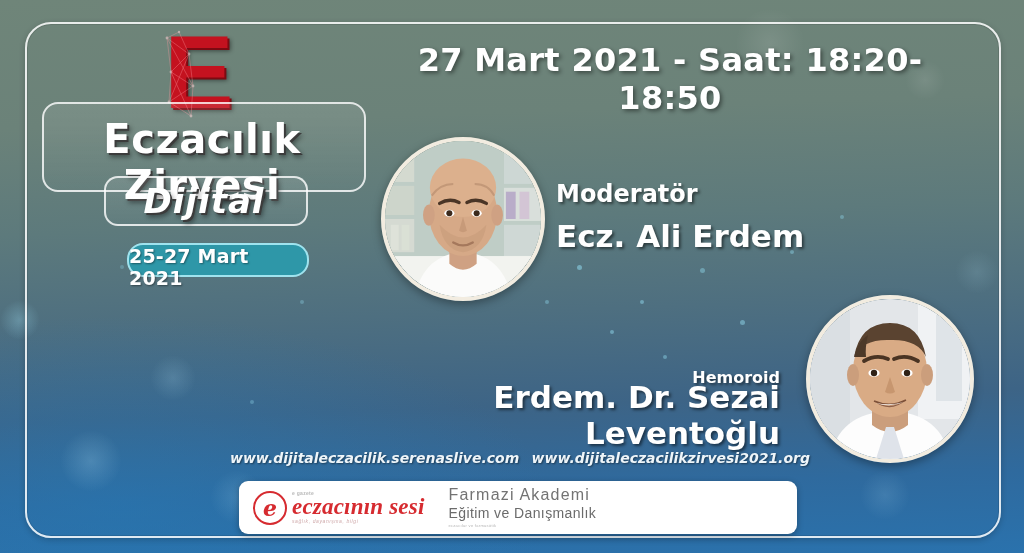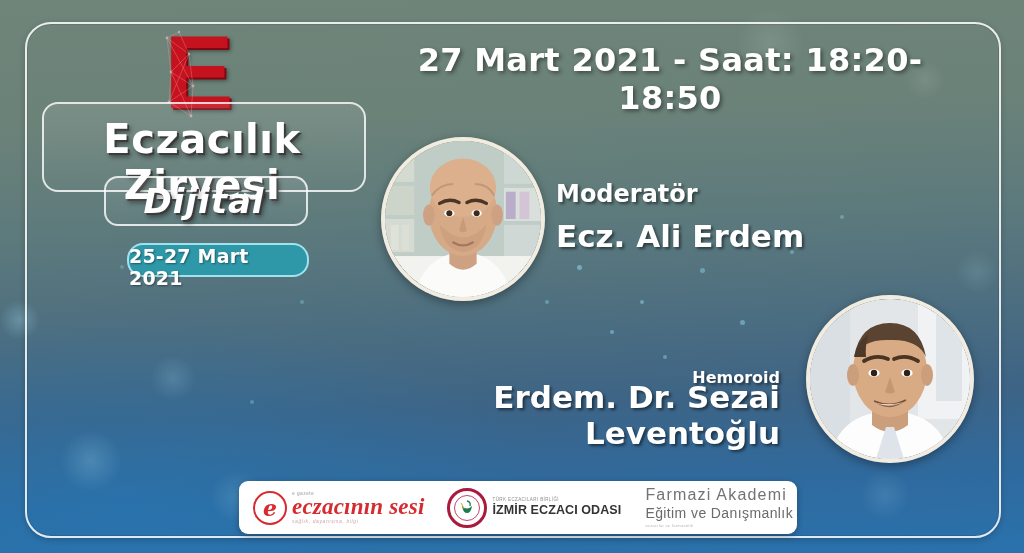--- a/index.html
+++ b/index.html
@@ -281,47 +281,36 @@
         <circle cx="97" cy="74" r="3.2" fill="#2f2116"></circle>
         <path d="M80 78 l-5 15 q5 3 10 0 z" fill="#c7966f"></path>
         <path d="M64 102 q16 10 32 -1 q-16 14 -32 1z" fill="#8d5f48"></path>
         <path d="M64 102 q16 7 32 -1" stroke="#7d5139" stroke-width="1.6" fill="none"></path>
         <path d="M66 104 q14 5 28 -1 q-14 4 -28 1z" fill="#fff" opacity=".85"></path>
         <path d="M76 128 l-10 32 h28 l-10 -32 z" fill="#dfe3ea"></path>
       </g>
     </svg>
   </div>
 
+  <div class="urls">
+    <span>www.dijitaleczacilik.serenaslive.com</span>
+    <span>www.dijitaleczacilikzirvesi2021.org</span>
+  </div>
 
   <div class="sponsors">
 
     <div class="sp sp1">
       <div class="es-mark">e</div>
       <div class="es-txt">
         <div class="es-sup">e gazete</div>
         <div class="es-main">eczacının sesi</div>
         <div class="es-sub">sağlık, dayanışma, bilgi</div>
       </div>
     </div>
 
-    <div class="sp sp2">
-      <div class="izm-seal">
-        <div class="izm-inner">
-          <svg width="16" height="16" viewBox="0 0 16 16">
-            <path d="M3 6 q5 5 10 0 q-1 7 -5 7 q-4 0 -5 -7z" fill="#1f7a4d"></path>
-            <path d="M8 1 q4 1 3 5" stroke="#1f7a4d" stroke-width="1.3" fill="none"></path>
-            <path d="M2 3 q2 3 3 6" stroke="#caa62c" stroke-width="1" fill="none"></path>
-          </svg>
-        </div>
-      </div>
-      <div class="izm-txt">
-        <div class="izm-sup">TÜRK ECZACILARI BİRLİĞİ</div>
-        <div class="izm-main">İZMİR ECZACI ODASI</div>
-      </div>
-    </div>
 
     <div class="sp sp3">
       <div>
         <div class="fa-main">Farmazi Akademi</div>
         <div class="fa-sub">Eğitim ve Danışmanlık</div>
         <div class="fa-sub2">eczacılar ve farmasötik</div>
       </div>
     </div>
 
   </div>

